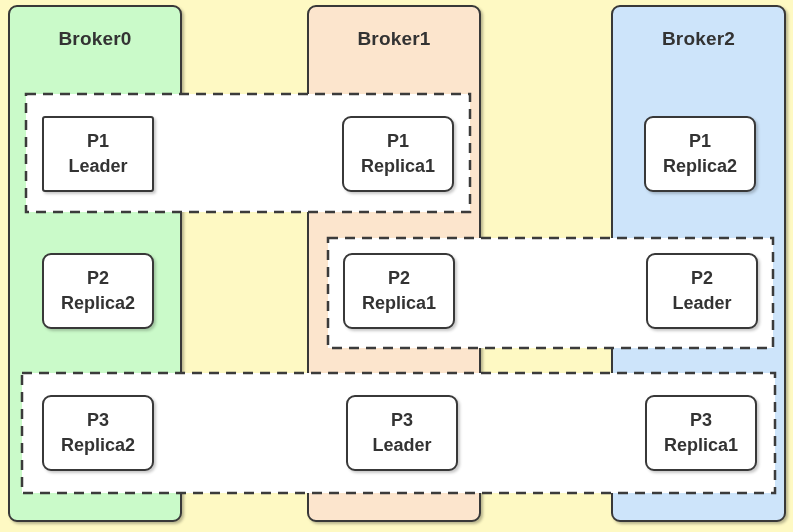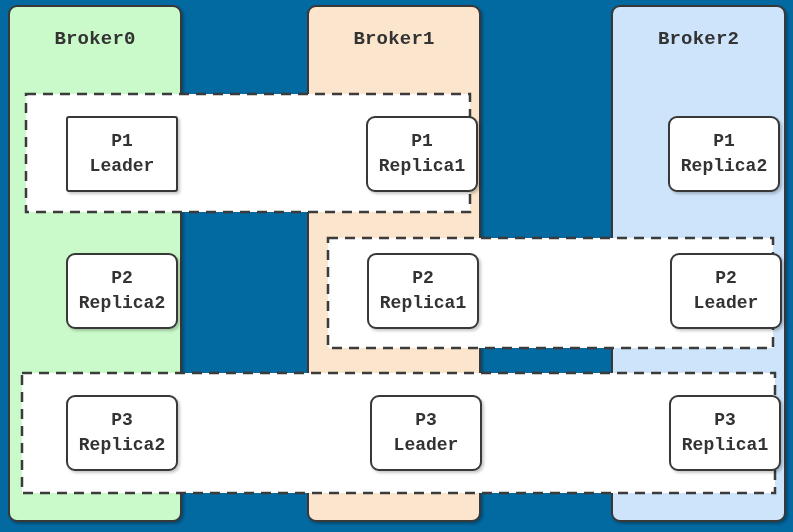--- a/index.html
+++ b/index.html
@@ -1,18 +1,18 @@
 <!DOCTYPE html>
 <html><head>
 <meta charset="utf-8">
 <style>
   html,body{margin:0;padding:0;background:#ffffff;}
   .canvas{
     position:relative;width:793px;height:532px;overflow:hidden;
-    font-family:Liberation Mono, monospace;background:#0369a1;
+    font-family:Liberation Sans, sans-serif;background:#fef9c3;
   }
   .broker{
     position:absolute;top:5px;height:517px;width:174px;
     border:2.5px solid #383838;border-radius:9px;box-sizing:border-box;
     box-shadow:2px 2px 3px rgba(0,0,0,0.28);
     z-index:1;
   }
   #broker0{left:8px;}
   #broker1{left:307px;}
   #broker2{left:611px;width:175px;}
@@ -22,21 +22,20 @@
   }
   .groups-svg{position:absolute;left:0;top:0;z-index:2;}
   .group-rect{stroke:#3b3b3b;stroke-width:2.5;stroke-dasharray:10 7;}
   .node{
     position:absolute;z-index:3;width:112px;height:76px;
     border:2.5px solid #383838;border-radius:9px;box-sizing:border-box;
     display:flex;flex-direction:column;align-items:center;justify-content:center;
     font-size:18px;font-weight:bold;color:#333333;line-height:25px;
     box-shadow:2px 2px 3px rgba(0,0,0,0.22);
     background:#ffffff;
-    margin-left:24px;
   }
   .node.square{border-radius:3px;}
   #node-p1-leader{left:42px;top:116px;}
   #node-p1-replica1{left:342px;top:116px;}
   #node-p1-replica2{left:644px;top:116px;}
   #node-p2-replica2{left:42px;top:253px;}
   #node-p2-replica1{left:343px;top:253px;}
   #node-p2-leader{left:646px;top:253px;}
   #node-p3-replica2{left:42px;top:395px;}
   #node-p3-leader{left:346px;top:395px;}

